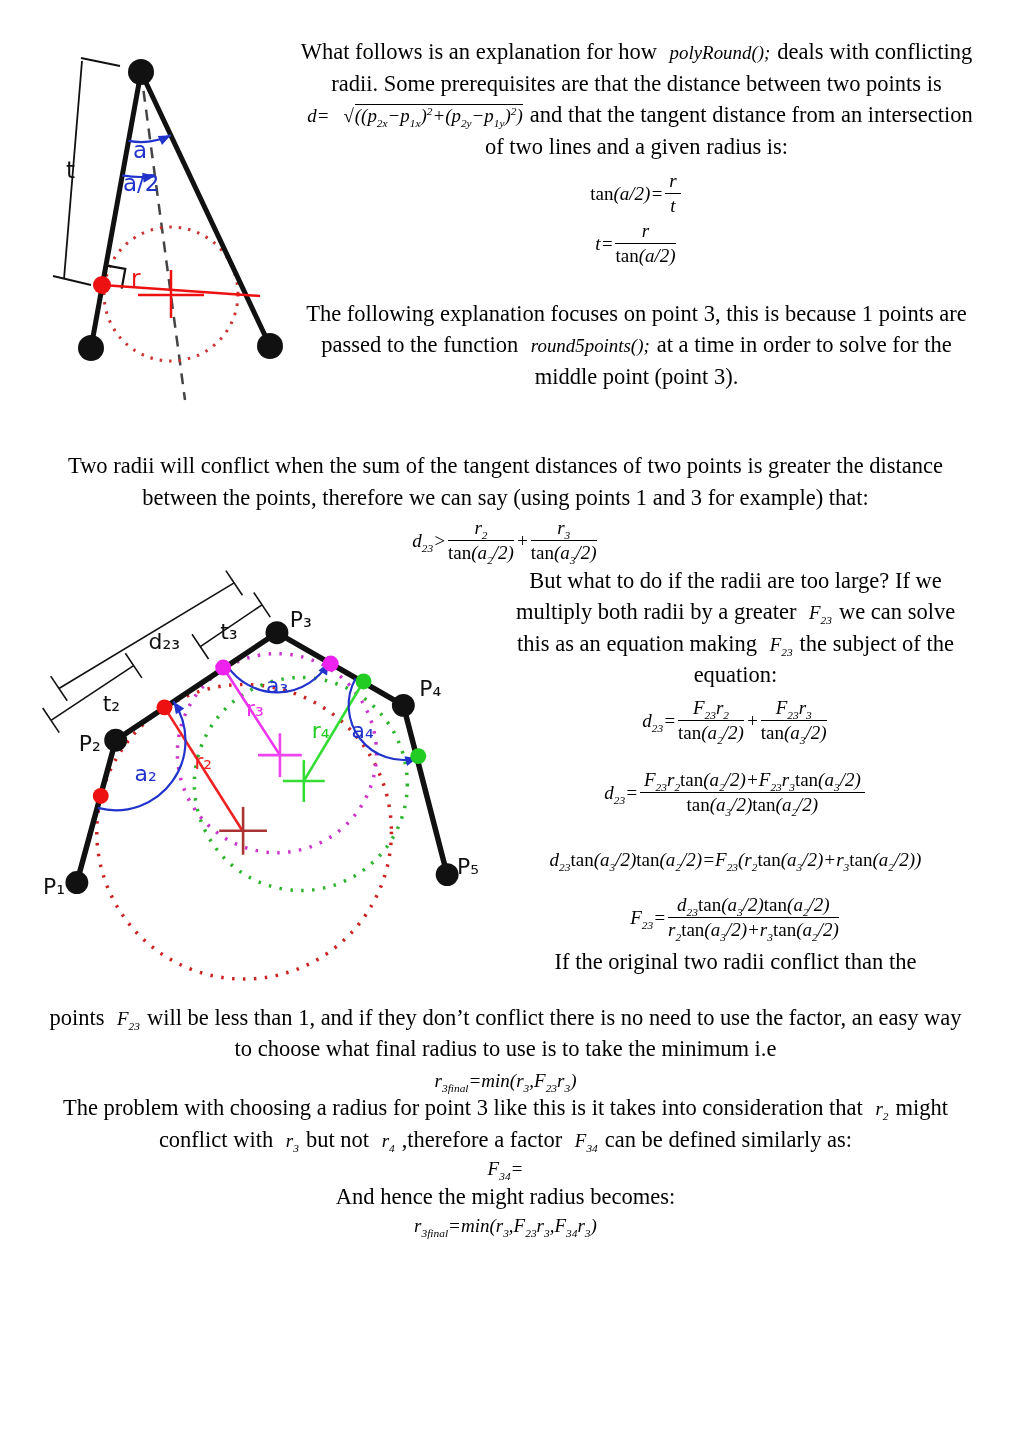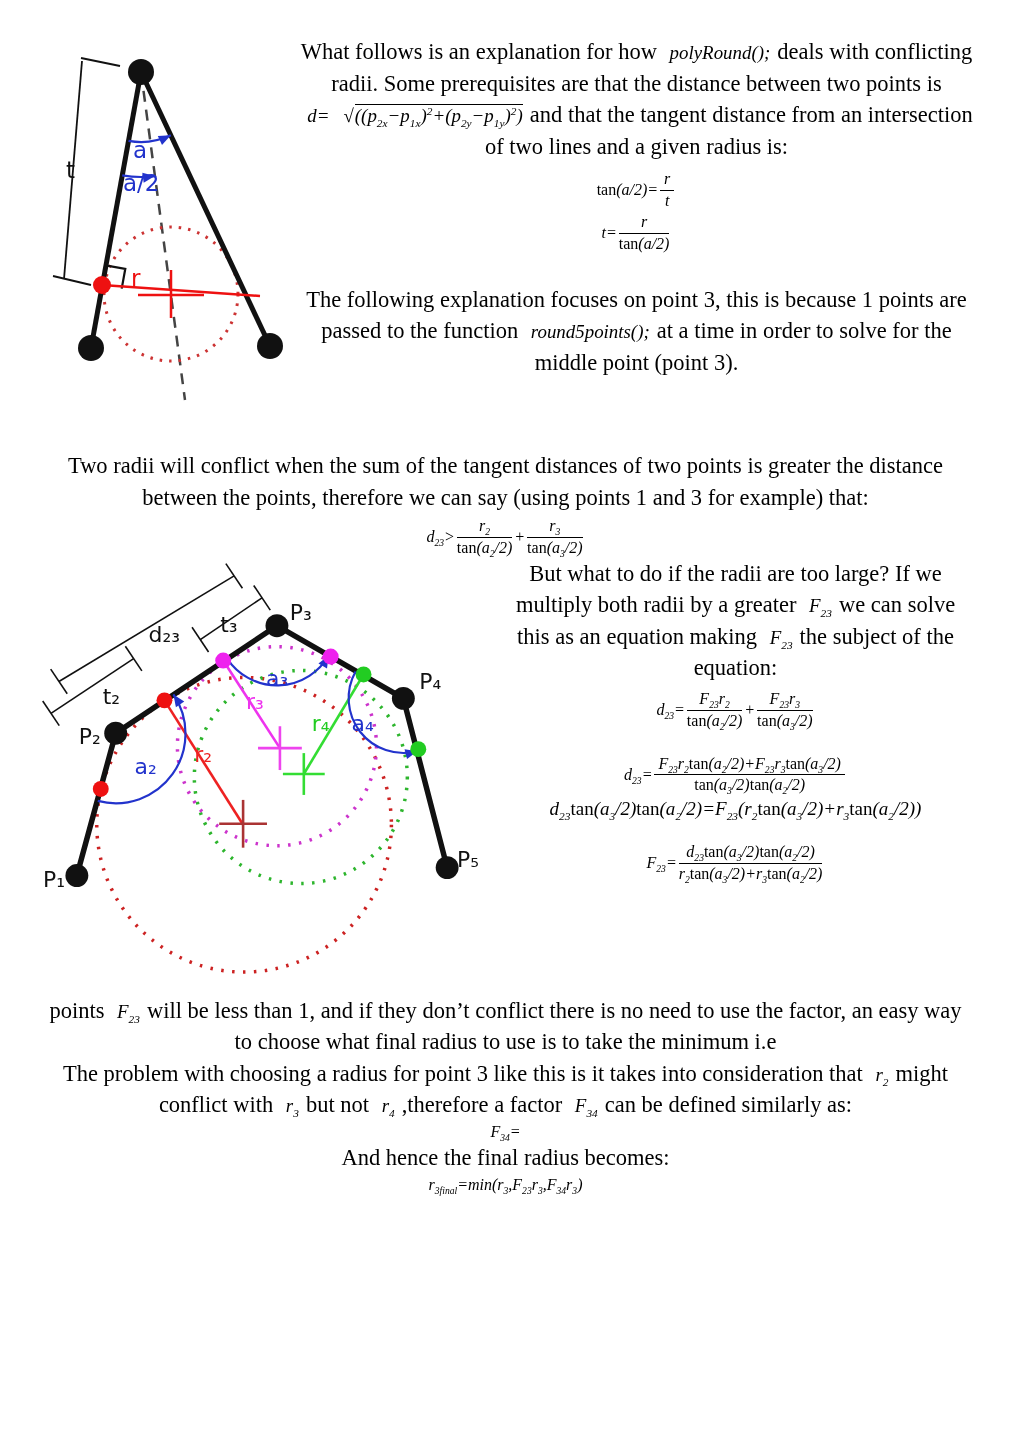--- a/index.html
+++ b/index.html
@@ -10,36 +10,36 @@
   }
   .content{padding:36px 40px 0 38px;font-size:22.5px;line-height:1.4;}
   p{margin:0;text-align:center;}
   .rt{}
   .m{font-style:italic;font-size:0.84em;padding:0 7px;white-space:nowrap;}
   sub{font-size:0.6em;line-height:0;}
   sup{font-size:0.6em;line-height:0;}
   .sqrt{padding-right:1px;}
   .sqrtbox{border-top:1.5px solid #000;}
   .rm{font-style:normal;}
-  .formula{text-align:center;font-size:16px;line-height:1.25;}
+  .formula{text-align:center;font-size:19px;line-height:1.25;}
   .formula .fm{font-style:italic;vertical-align:middle;white-space:nowrap;}
   .frac{display:inline-block;vertical-align:middle;text-align:center;font-style:italic;margin:0 2px;line-height:1.18;}
   .frac .num{display:block;border-bottom:1.5px solid #000;padding:0 4px 1px;}
   .frac .den{display:block;padding-top:1px;}
   #f6{font-size:19px;white-space:nowrap;}
   #d1{float:left;width:262px;height:372px;margin:12px 0 0 0;}
   #p2{margin-top:30px;}
   #f1{margin-top:8px;}
   #f2{margin-top:2px;}
   #p3{clear:both;padding-top:30px;}
   #f3{margin-top:4px;}
   #d2{float:left;width:468px;height:433px;margin:4px 0 0 -8px;}
   #f4{margin-top:6px;}
   #f5{margin-top:24px;}
-  #f6{}
+  #f6{margin-top:30px;}
   #f7{margin-top:22px;}
   #p5a{margin-top:4px;}
   #p5b{clear:both;}
   #f8{margin-top:2px;}
   #p6{margin-top:0;}
   #f9{margin-top:0;}
   #p7{margin-top:0;}
   #f10{margin-top:0;}
   svg text{font-family:"DejaVu Sans","Liberation Sans",sans-serif;}
 </style>
@@ -195,24 +195,26 @@
     <text x="282" y="170" font-size="22" fill="#22cc22">r₄</text>
   </svg>
 
   <p id="p4"><span class="rt">But what to do if the radii are too large? If we multiply both radii by a greater</span> <span class="m">F<sub>23</sub></span><span class="rt">we can solve this as an equation making</span> <span class="m">F<sub>23</sub></span><span class="rt">the subject of the equation:</span> </p>
 
   <div class="formula" id="f4"><span class="fm">d<sub>23</sub>=</span><span class="frac"><span class="num">F<sub>23</sub>r<sub>2</sub></span><span class="den"><span class="rm">tan</span>(a<sub>2</sub>/2)</span></span><span class="fm">+</span><span class="frac"><span class="num">F<sub>23</sub>r<sub>3</sub></span><span class="den"><span class="rm">tan</span>(a<sub>3</sub>/2)</span></span></div>
   <div class="formula" id="f5"><span class="fm">d<sub>23</sub>=</span><span class="frac"><span class="num">F<sub>23</sub>r<sub>2</sub><span class="rm">tan</span>(a<sub>2</sub>/2)+F<sub>23</sub>r<sub>3</sub><span class="rm">tan</span>(a<sub>3</sub>/2)</span><span class="den"><span class="rm">tan</span>(a<sub>3</sub>/2)<span class="rm">tan</span>(a<sub>2</sub>/2)</span></span></div>
   <div class="formula" id="f6"><span class="fm">d<sub>23</sub><span class="rm">tan</span>(a<sub>3</sub>/2)<span class="rm">tan</span>(a<sub>2</sub>/2)=F<sub>23</sub>(r<sub>2</sub><span class="rm">tan</span>(a<sub>3</sub>/2)+r<sub>3</sub><span class="rm">tan</span>(a<sub>2</sub>/2))</span></div>
   <div class="formula" id="f7"><span class="fm">F<sub>23</sub>=</span><span class="frac"><span class="num">d<sub>23</sub><span class="rm">tan</span>(a<sub>3</sub>/2)<span class="rm">tan</span>(a<sub>2</sub>/2)</span><span class="den">r<sub>2</sub><span class="rm">tan</span>(a<sub>3</sub>/2)+r<sub>3</sub><span class="rm">tan</span>(a<sub>2</sub>/2)</span></span></div>
 
+  <p id="p5a"><span class="rt">If the original two radii conflict than the</span> </p>
   <p id="p5b"><span class="rt">points</span> <span class="m">F<sub>23</sub></span><span class="rt">will be less than 1, and if they don’t conflict there is no need to use the factor, an easy way to choose what final radius to use is to take the minimum i.e</span> </p>
 
+  <div class="formula" id="f8"><span class="fm">r<sub>3final</sub>=min(r<sub>3</sub>,F<sub>23</sub>r<sub>3</sub>)</span></div>
 
   <p id="p6"><span class="rt">The problem with choosing a radius for point 3 like this is it takes into consideration that</span> <span class="m">r<sub>2</sub></span><span class="rt">might conflict with</span> <span class="m">r<sub>3</sub></span><span class="rt">but not</span> <span class="m">r<sub>4</sub></span><span class="rt">,therefore a factor</span> <span class="m">F<sub>34</sub></span><span class="rt">can be defined similarly as:</span> </p>
 
   <div class="formula" id="f9"><span class="fm">F<sub>34</sub>=</span></div>
 
-  <p id="p7"><span class="rt">And hence the final radius becomes:</span> </p>
+  <p id="p7"><span class="rt">And hence the might radius becomes:</span> </p>
 
   <div class="formula" id="f10"><span class="fm">r<sub>3final</sub>=min(r<sub>3</sub>,F<sub>23</sub>r<sub>3</sub>,F<sub>34</sub>r<sub>3</sub>)</span></div>
 
 </div>
 
 </body></html>

